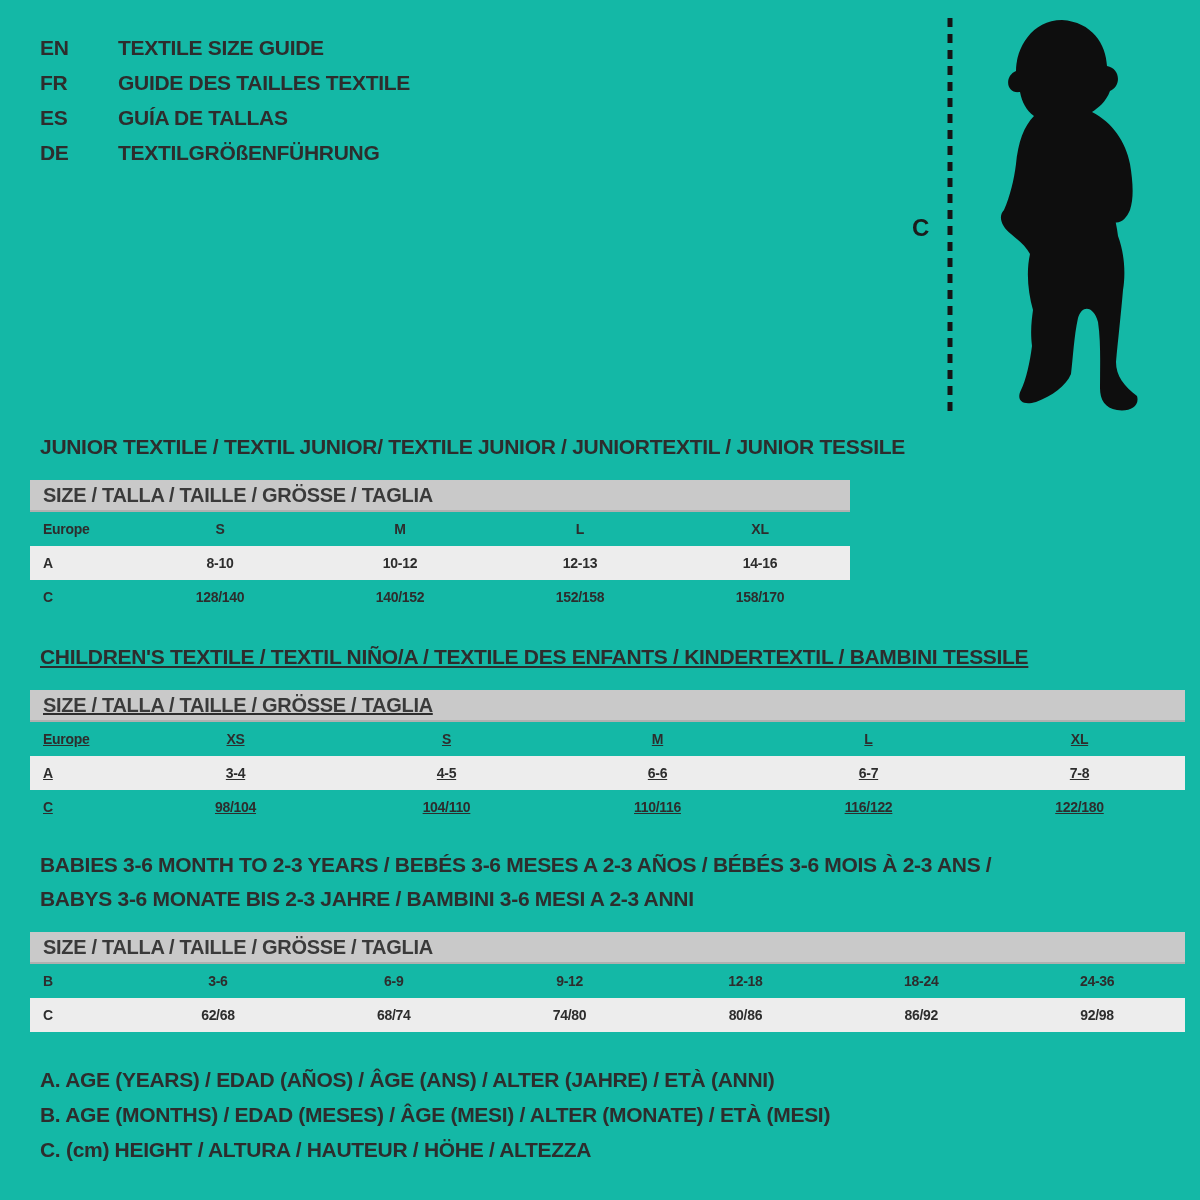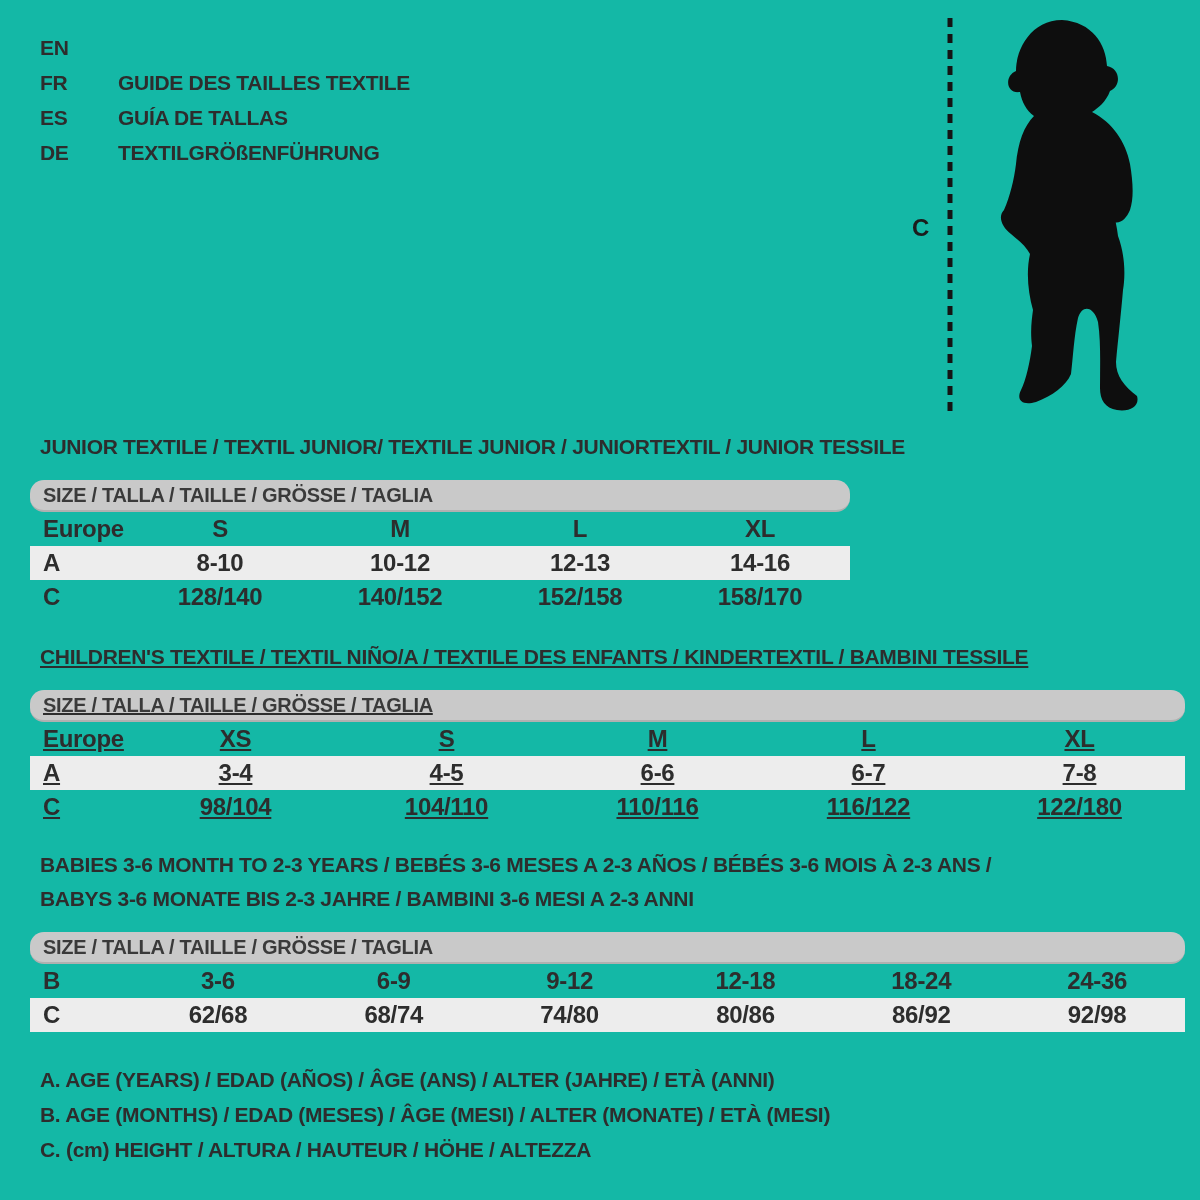--- a/index.html
+++ b/index.html
@@ -26,41 +26,42 @@
   .sec-junior{top:430px;width:1160px;}
   .sec-children{top:640px;width:1160px;text-decoration:underline;}
   .sec-babies{top:848px;width:1160px;}
   .sec-title{font-size:21px;line-height:34px;margin-left:10px;}
   .tbl{margin-top:16px;}
   .tbl-junior{width:820px;}
   .tbl-full{width:1155px;}
   .bar{
     height:30px;background:#c9c9c9;border-bottom:2px solid #b0b0b0;
     display:flex;align-items:center;padding-left:13px;
-    font-size:20px;color:#3a3a3a;border-radius:14px;
+    font-size:20px;color:#3a3a3a;
   }
-  .row{height:34px;display:grid;align-items:center;font-size:24px;}
+  .row{height:34px;display:grid;align-items:center;font-size:14px;}
   .cols4{grid-template-columns:100px repeat(4,1fr);}
   .cols5{grid-template-columns:100px repeat(5,1fr);}
   .cols6{grid-template-columns:100px repeat(6,1fr);}
   .row .lbl{padding-left:13px;text-align:left;}
   .cell{text-align:center;}
   .shade{background:#ededed;}
   
   .legend{position:absolute;left:40px;top:1062px;}
   .legend-line{font-size:21px;line-height:35px;}
 </style>
 </head>
 <body>
 
 <div class="page">
 
   <div class="langs">
     <div class="lang-row">
       <span class="lang-code">EN</span>
+      <span class="lang-title">TEXTILE SIZE GUIDE</span>
     </div>
     <div class="lang-row">
       <span class="lang-code">FR</span>
       <span class="lang-title">GUIDE DES TAILLES TEXTILE</span>
     </div>
     <div class="lang-row">
       <span class="lang-code">ES</span>
       <span class="lang-title">GUÍA DE TALLAS</span>
     </div>
     <div class="lang-row">

